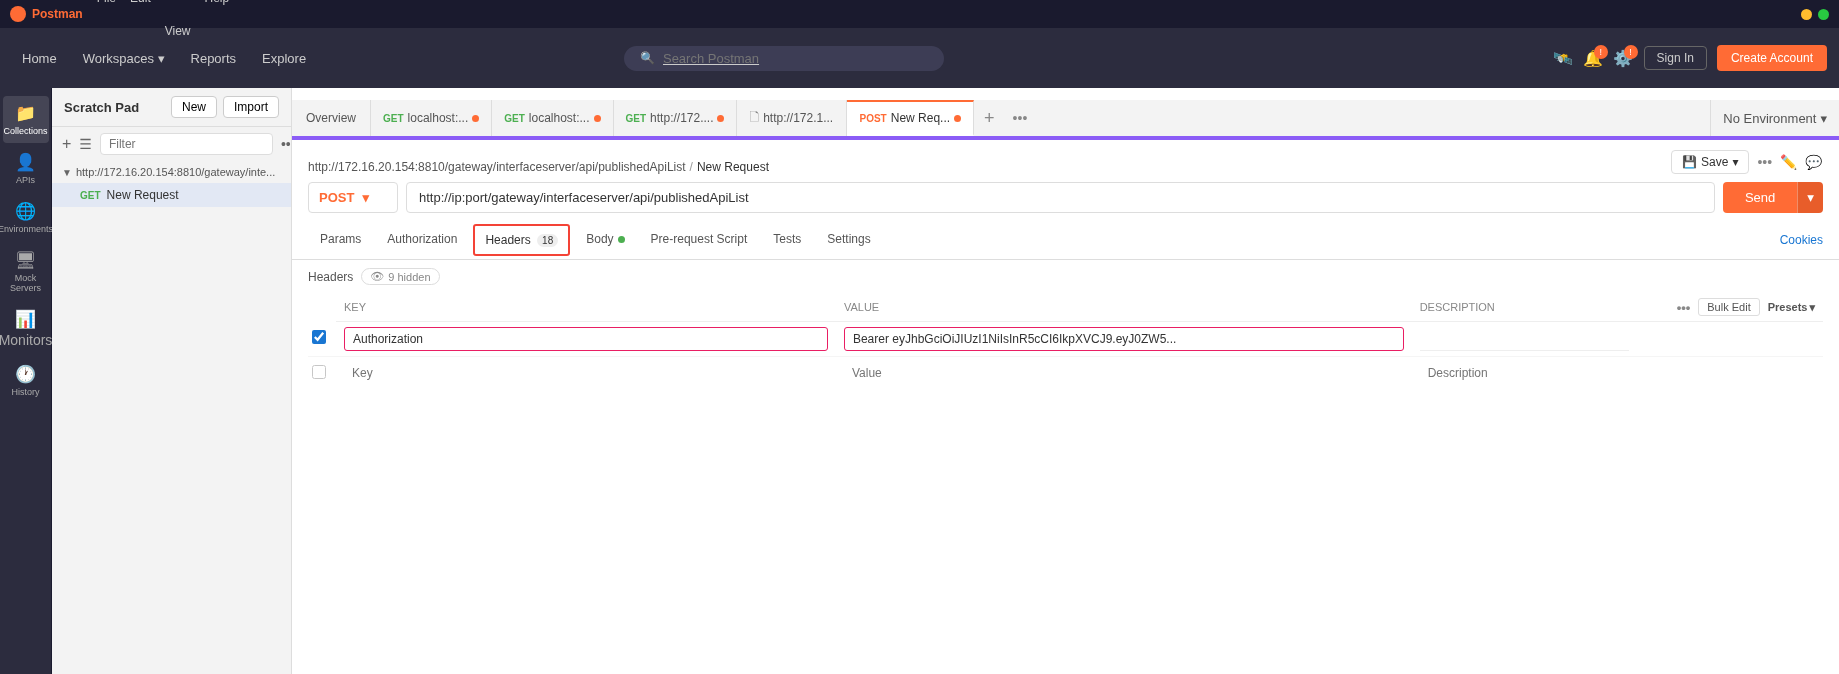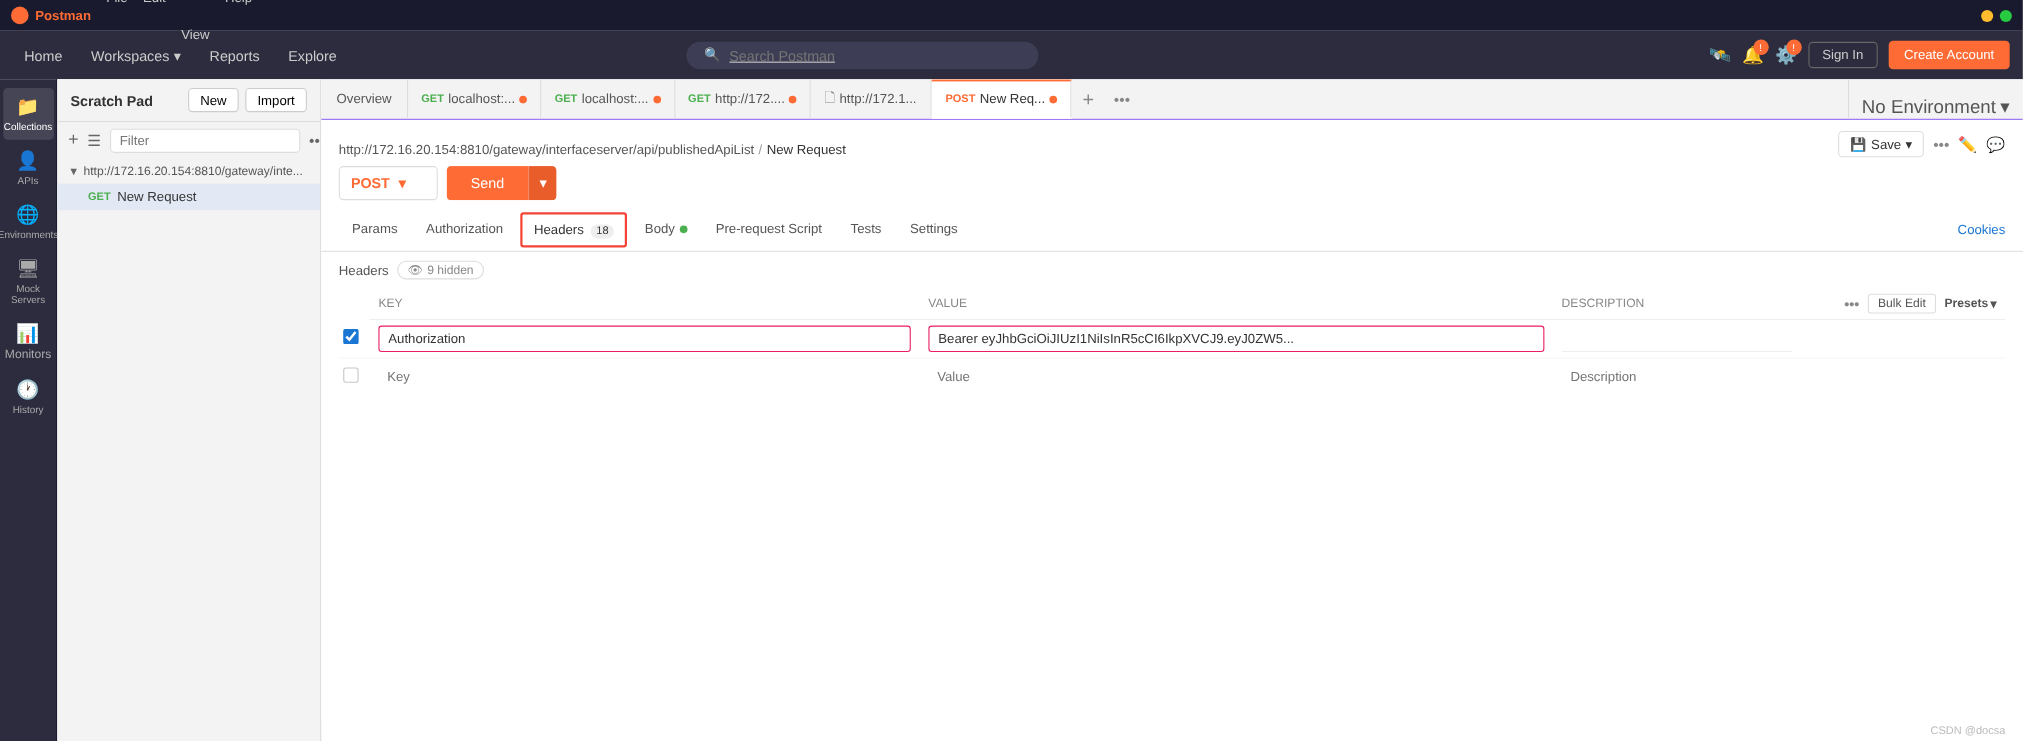--- a/index.html
+++ b/index.html
@@ -18,21 +18,21 @@
     <span style="color:#ccc;font-size:12px;cursor:pointer;">Edit</span>
     <span style="color:#ccc;font-size:12px;cursor:pointer;margin-top:33px;">View</span>
     <span style="color:#ccc;font-size:12px;cursor:pointer;">Help</span>
   </div>
   <div style="margin-left:auto;display:flex;gap:6px;">
     <div style="width:11px;height:11px;background:#ffbd2e;border-radius:50%;cursor:pointer;"></div>
     <div style="width:11px;height:11px;background:#28ca41;border-radius:50%;cursor:pointer;"></div>
   </div>
 </div>
 
-<div style="display:flex;align-items:center;height:44px;background:#2c2c3e;padding:0 12px;gap:6px;">
+<div style="display:flex;align-items:center;height:60px;background:#2c2c3e;padding:0 12px;gap:6px;">
   <a style="color:#ccc;font-size:13px;padding:4px 10px;cursor:pointer;text-decoration:none;border-radius:4px;">Home</a>
   <div style="display:flex;align-items:center;gap:4px;color:#ccc;font-size:13px;padding:4px 10px;cursor:pointer;border-radius:4px;">
     <span>Workspaces</span>
     <span>▾</span>
   </div>
   <a style="color:#ccc;font-size:13px;padding:4px 10px;cursor:pointer;text-decoration:none;border-radius:4px;">Reports</a>
   <a style="color:#ccc;font-size:13px;padding:4px 10px;cursor:pointer;text-decoration:none;border-radius:4px;">Explore</a>
 
   <div style="margin:0 auto;display:flex;align-items:center;background:#3d3d55;border-radius:20px;padding:5px 16px;gap:8px;width:320px;">
     <span style="color:#aaa;font-size:12px;">🔍</span>
@@ -70,21 +70,21 @@
     <div style="display:flex;flex-direction:column;align-items:center;gap:2px;padding:7px 4px;cursor:pointer;border-radius:4px;width:46px;">
       <span style="color:#aaa;font-size:17px;">🌐</span>
       <span style="color:#aaa;font-size:9px;text-align:center;">Environments</span>
     </div>
     <div style="display:flex;flex-direction:column;align-items:center;gap:2px;padding:7px 4px;cursor:pointer;border-radius:4px;width:46px;">
       <span style="color:#aaa;font-size:17px;">🖥</span>
       <span style="color:#aaa;font-size:9px;text-align:center;">Mock Servers</span>
     </div>
     <div style="display:flex;flex-direction:column;align-items:center;gap:2px;padding:7px 4px;cursor:pointer;border-radius:4px;width:46px;">
       <span style="color:#aaa;font-size:17px;">📊</span>
-      <span style="color:#aaa;font-size:11px;text-align:center;">Monitors</span>
+      <span style="color:#aaa;font-size:14px;text-align:center;">Monitors</span>
     </div>
     <div style="display:flex;flex-direction:column;align-items:center;gap:2px;padding:7px 4px;cursor:pointer;border-radius:4px;width:46px;">
       <span style="color:#aaa;font-size:17px;">🕐</span>
       <span style="color:#aaa;font-size:9px;text-align:center;">History</span>
     </div>
   </div>
 
   <div style="width:240px;background:#f3f3f3;border-right:1px solid #ddd;display:flex;flex-direction:column;overflow:hidden;">
     <div style="display:flex;align-items:center;justify-content:space-between;padding:8px 12px;border-bottom:1px solid #ddd;gap:28px;">
       <span style="font-size:13px;font-weight:600;color:#333;">Scratch Pad</span>
@@ -106,21 +106,21 @@
       </div>
       <div style="padding:5px 10px 5px 28px;cursor:pointer;display:flex;align-items:center;gap:6px;background:#e2e8f4;">
         <span style="font-size:10px;font-weight:700;color:#4CAF50;">GET</span>
         <span style="font-size:12px;color:#333;">New Request</span>
       </div>
     </div>
   </div>
 
   <div style="flex:1;display:flex;flex-direction:column;overflow:hidden;">
 
-    <div style="display:flex;align-items:center;background:#f3f3f3;border-bottom:1px solid #8b5cf6;overflow-x:auto;min-height:36px;">
+    <div style="display:flex;align-items:center;background:#f3f3f3;border-bottom:4px solid #8b5cf6;overflow-x:auto;min-height:36px;margin-top:12px;">
 
       <div style="display:flex;align-items:center;padding:0 14px;height:36px;cursor:pointer;border-right:1px solid #ddd;font-size:12px;color:#555;white-space:nowrap;">
         <span>Overview</span>
       </div>
 
       <div style="display:flex;align-items:center;gap:4px;padding:0 12px;height:36px;cursor:pointer;border-right:1px solid #ddd;font-size:12px;color:#555;white-space:nowrap;min-width:110px;">
         <span style="font-size:10px;font-weight:700;color:#4CAF50;">GET</span>
         <span>localhost:...</span>
         <span style="width:7px;height:7px;border-radius:50%;background:#ff6b35;"></span>
       </div>
@@ -144,21 +144,21 @@
 
       <div style="display:flex;align-items:center;gap:4px;padding:0 12px;height:36px;cursor:pointer;border-right:1px solid #ddd;font-size:12px;color:#333;white-space:nowrap;min-width:110px;background:#fff;border-top:2px solid #ff6b35;border-bottom:2px solid #fff;">
         <span style="font-size:10px;font-weight:700;color:#ff6b35;">POST</span>
         <span>New Req...</span>
         <span style="width:7px;height:7px;border-radius:50%;background:#ff6b35;"></span>
       </div>
 
       <div style="padding:0 10px;height:36px;display:flex;align-items:center;color:#888;cursor:pointer;font-size:18px;">+</div>
       <div style="padding:0 8px;height:36px;display:flex;align-items:center;color:#888;cursor:pointer;font-size:14px;">•••</div>
 
-      <div style="margin-left:auto;display:flex;align-items:flex-end;padding:0 12px;gap:4px;color:#555;font-size:17px;cursor:pointer;border-left:1px solid #ddd;height:36px;">
+      <div style="margin-left:auto;display:flex;align-items:center;padding:0 12px;gap:4px;color:#555;font-size:13px;cursor:pointer;border-left:1px solid #ddd;height:36px;">
         <span>No Environment</span>
         <span>▾</span>
       </div>
     </div>
 
     <div style="background:#fff;padding:10px 16px 8px;">
 
       <div style="display:flex;align-items:flex-end;gap:4px;font-size:12px;color:#555;margin-bottom:8px;">
         <span style="color:#555;cursor:pointer;">http://172.16.20.154:8810/gateway/interfaceserver/api/publishedApiList</span>
         <span style="color:#999;">/</span>
@@ -173,20 +173,21 @@
           <span style="color:#888;cursor:pointer;font-size:14px;">✏️</span>
           <span style="color:#888;cursor:pointer;font-size:14px;">💬</span>
         </div>
       </div>
 
       <div style="display:flex;align-items:center;gap:8px;">
         <div style="display:flex;align-items:center;gap:4px;padding:7px 10px;border:1px solid #ddd;border-radius:4px;cursor:pointer;font-size:13px;font-weight:600;color:#ff6b35;background:#fff;min-width:90px;">
           <span>POST</span>
           <span style="margin-left:4px;">▾</span>
         </div>
+        <input style="flex: 1 1 0%; padding: 7px 12px; border: 1px solid rgb(221, 221, 221); border-radius: 4px; font-size: 13px; color: rgb(51, 51, 51); outline: none;" value="http://ip:port/gateway/interfaceserver/api/publishedApiList">
         <div style="display:flex;align-items:center;border-radius:4px;overflow:hidden;">
           <button style="background:#ff6b35;color:white;border:none;padding:8px 22px;cursor:pointer;font-size:13px;font-weight:500;">Send</button>
           <button style="background:#e85d2a;color:white;border:none;padding:8px 9px;cursor:pointer;border-left:1px solid rgba(255,255,255,0.3);">▾</button>
         </div>
       </div>
     </div>
 
     <div style="display:flex;align-items:center;border-bottom:1px solid #ddd;padding:0 16px;background:#fff;gap:2px;">
       <div style="padding:8px 12px;cursor:pointer;font-size:12px;color:#555;border-bottom:2px solid transparent;">
         <span>Params</span>

